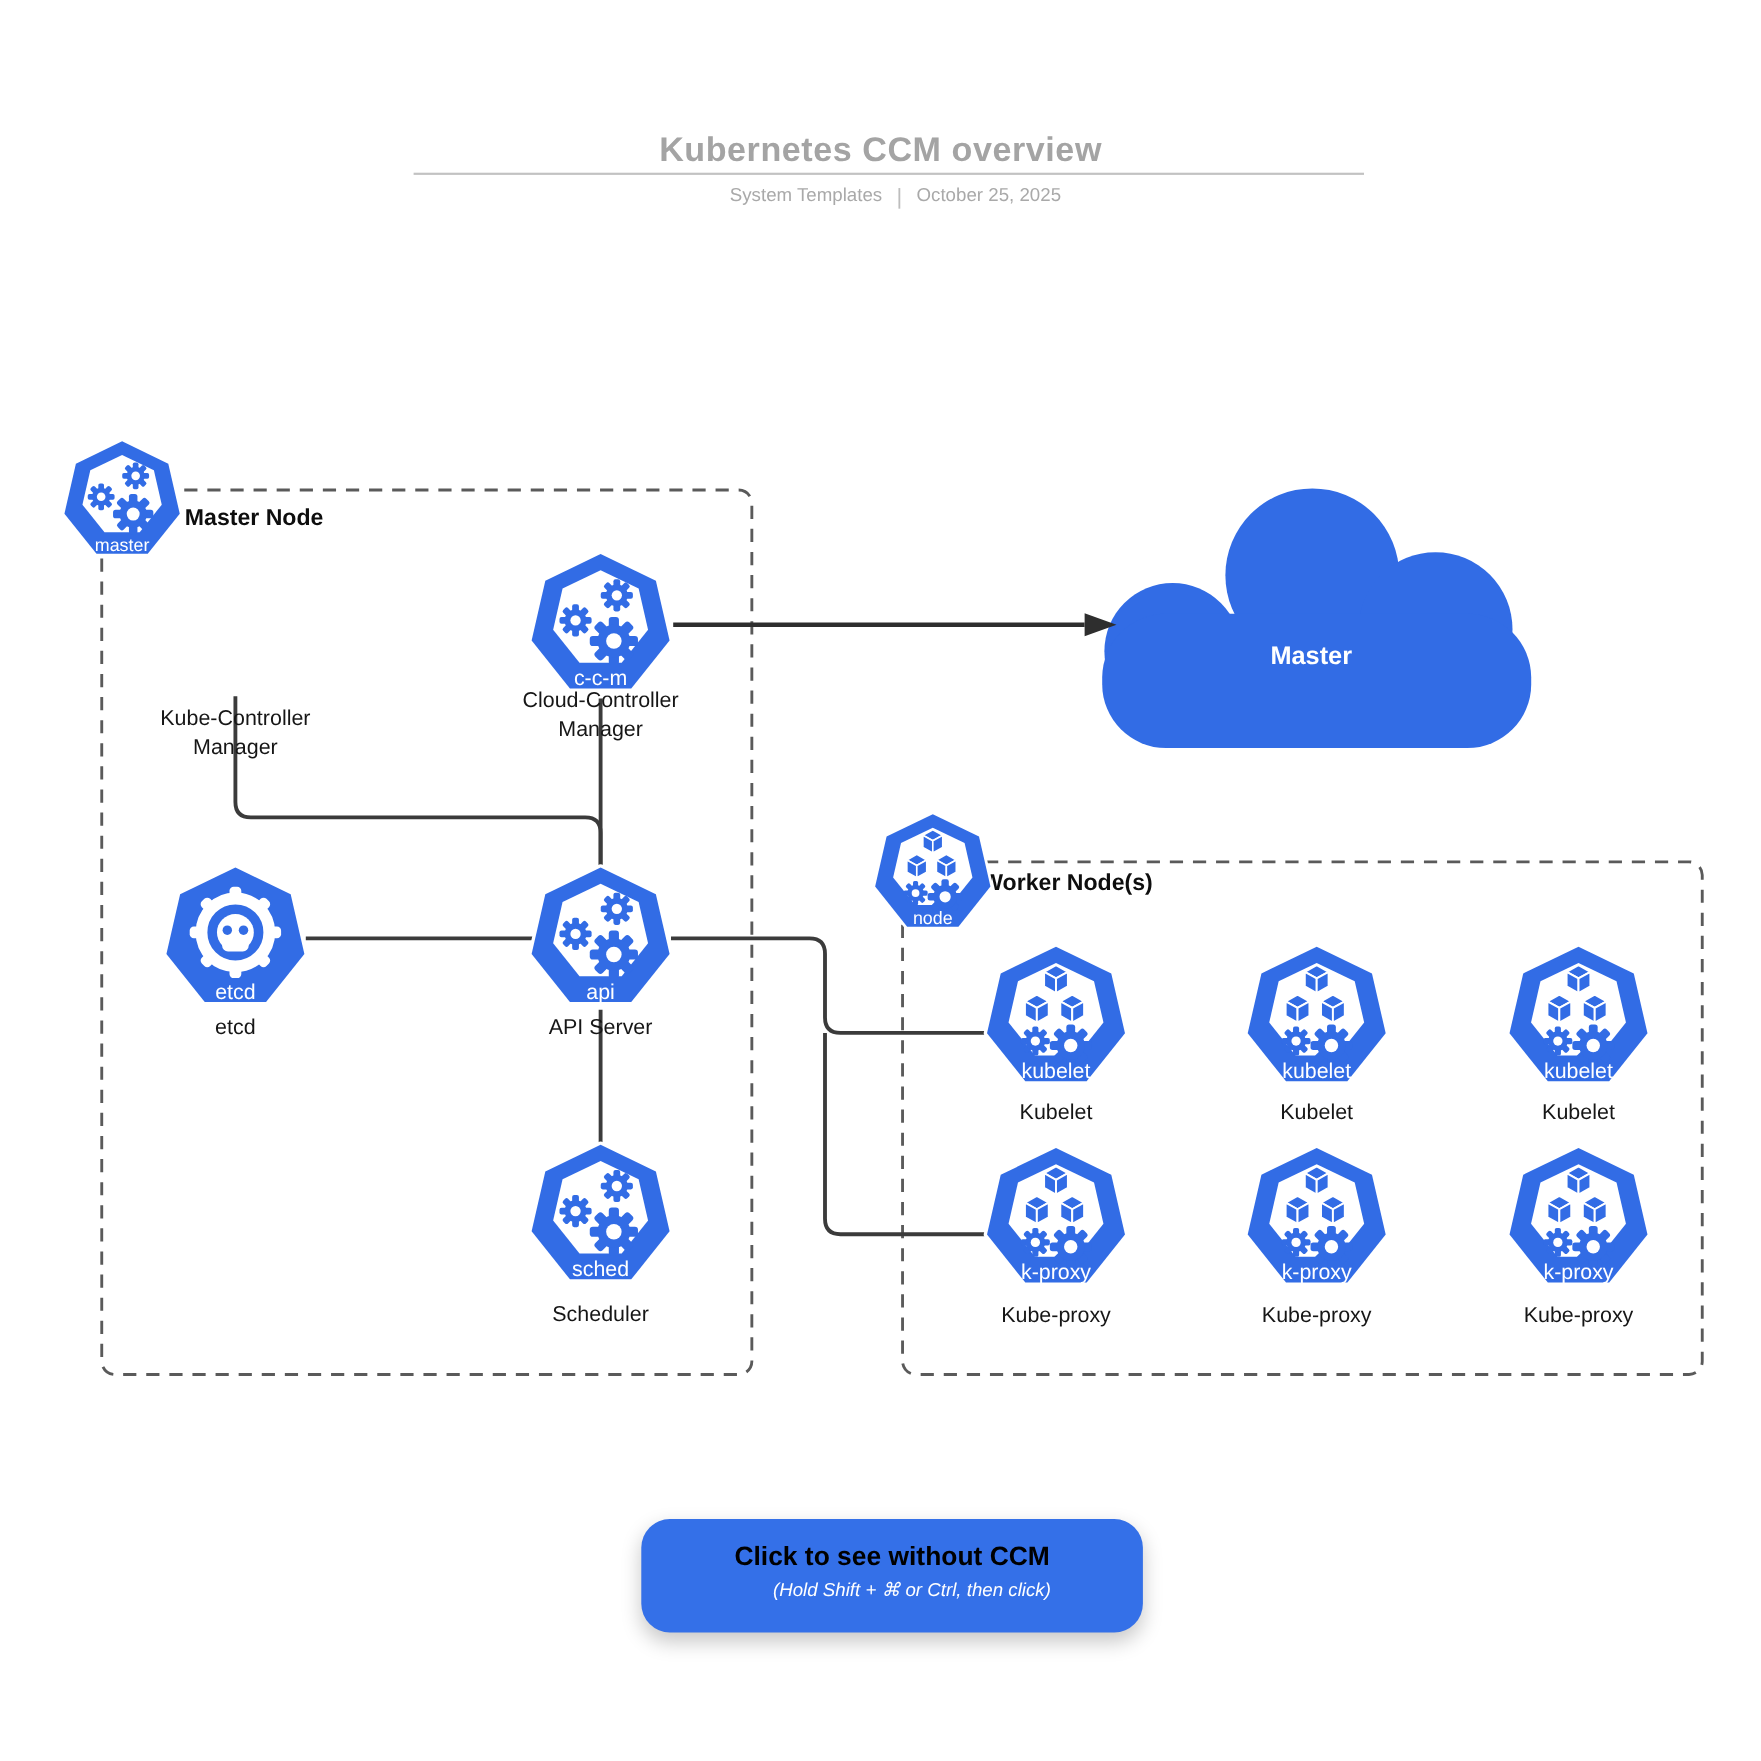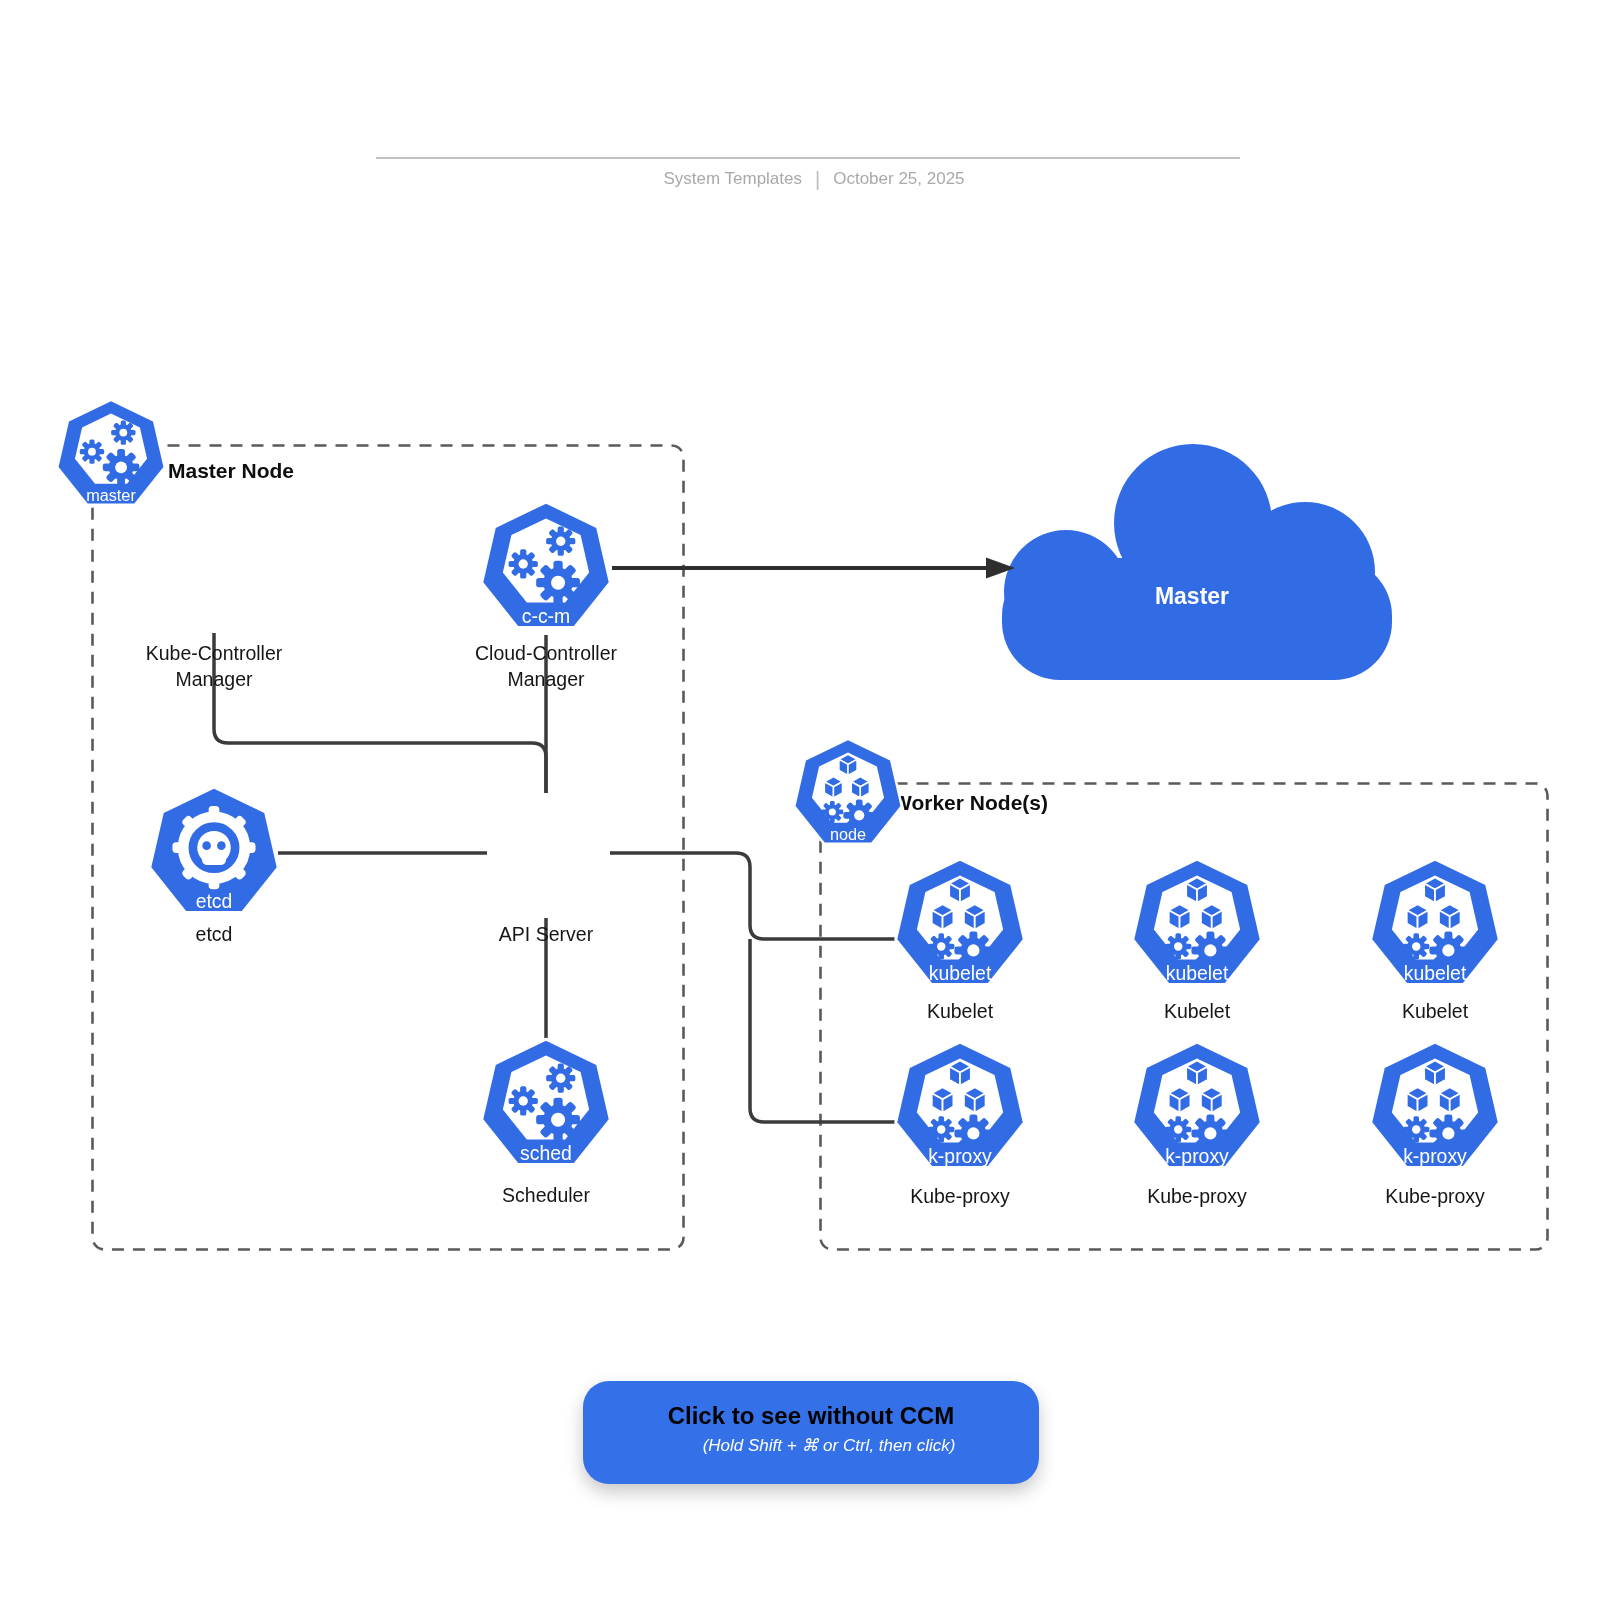--- a/index.html
+++ b/index.html
@@ -97,20 +97,21 @@
       <g id="hepta">
         <polygon points="50,2 87.5,20.1 96.8,60.7 70.8,93.3 29.2,93.3 3.2,60.7 12.5,20.1" fill="#326CE5" stroke="#fff" stroke-width="4.5" stroke-linejoin="round" paint-order="stroke"></polygon>
         <polygon points="50,13 75.8,25.4 82.2,53.4 64.3,75.7 35.7,75.7 17.8,53.4 24.2,25.4" fill="#fff"></polygon>
       </g>
       <g id="hepta-solid">
         <polygon points="50,2 87.5,20.1 96.8,60.7 70.8,93.3 29.2,93.3 3.2,60.7 12.5,20.1" fill="#326CE5" stroke="#fff" stroke-width="4.5" stroke-linejoin="round" paint-order="stroke"></polygon>
       </g>
     </defs>
   </svg>
 
+  <div class="page-title">Kubernetes CCM overview</div>
   <div class="title-rule"></div>
   <div class="subtitle">
     <span>System Templates</span><span class="divider">|</span><span>October 25, 2025</span>
   </div>
 
   <svg id="overlay">
     <rect x="92.5" y="445.5" width="591" height="804" rx="12" fill="none" stroke="#5a5a5a" stroke-width="2.6" stroke-dasharray="12 9"></rect>
     <rect x="820.5" y="783.5" width="727" height="466" rx="12" fill="none" stroke="#5a5a5a" stroke-width="2.6" stroke-dasharray="12 9"></rect>
 
     <g fill="none" stroke="#3b3b3b" stroke-width="3.5">
@@ -157,20 +158,27 @@
   </div>
 
   <div class="icon" style="left:147px;top:786px;width:134px;height:134px">
     <svg viewBox="0 0 100 100">
         <use href="#hepta-solid"></use>
         <use href="#glyph-etcd"></use>
       <text class="badge" x="50" y="91">etcd</text>
       </svg>
   </div>
 
+  <div class="icon" style="left:479px;top:786px;width:134px;height:134px">
+    <svg viewBox="0 0 100 100">
+        <use href="#hepta"></use>
+        <use href="#glyph-gears"></use>
+      <text class="badge" x="50" y="91">api</text>
+      </svg>
+  </div>
 
   <div class="icon" style="left:792px;top:738px;width:112px;height:112px">
     <svg viewBox="0 0 100 100">
         <use href="#hepta"></use>
         <use href="#glyph-cubes"></use>
       <text class="badge" x="50" y="91">node</text>
       </svg>
   </div>
 
   <div class="icon" style="left:479px;top:1038px;width:134px;height:134px">
@@ -220,21 +228,21 @@
   <div class="icon" style="left:1368px;top:1041px;width:134px;height:134px">
     <svg viewBox="0 0 100 100">
         <use href="#hepta"></use>
         <use href="#glyph-cubes"></use>
       <text class="badge" x="50" y="91">k-proxy</text>
       </svg>
   </div>
 
   <div class="node-label" style="left:104px;top:640px">Kube-Controller
 Manager</div>
-  <div class="node-label" style="left:436px;top:640px">Cloud-Controller
+  <div class="node-label" style="left:436px;top:624px">Cloud-Controller
 Manager</div>
   <div class="node-label" style="left:104px;top:921px">etcd</div>
   <div class="node-label" style="left:436px;top:921px">API Server</div>
   <div class="node-label" style="left:436px;top:1182px">Scheduler</div>
   <div class="node-label" style="left:850px;top:998px">Kubelet</div>
   <div class="node-label" style="left:1087px;top:998px">Kubelet</div>
   <div class="node-label" style="left:1325px;top:998px">Kubelet</div>
   <div class="node-label" style="left:850px;top:1183px">Kube-proxy</div>
   <div class="node-label" style="left:1087px;top:1183px">Kube-proxy</div>
   <div class="node-label" style="left:1325px;top:1183px">Kube-proxy</div>

